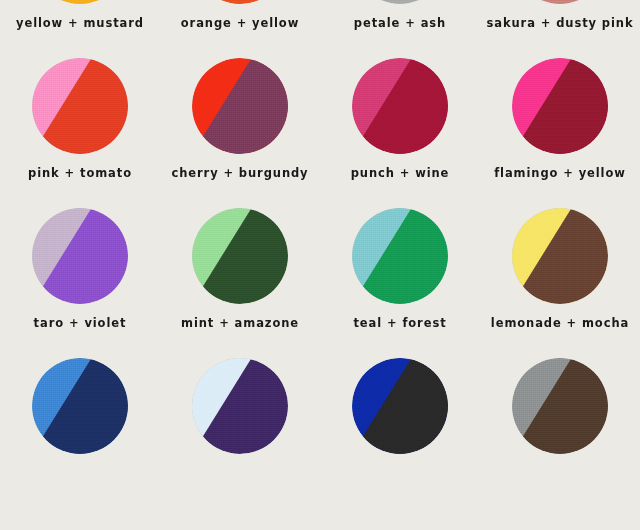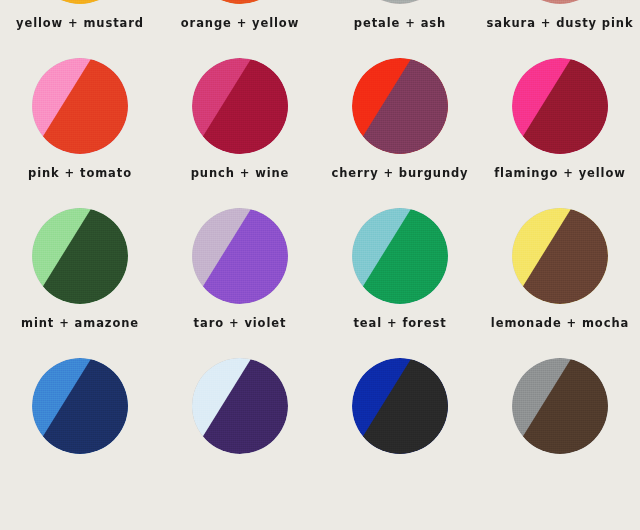--- a/index.html
+++ b/index.html
@@ -139,60 +139,60 @@
       <div class="cell">
         <div class="swatch">
           <div class="base" style="background: rgb(250, 142, 194);"></div>
           <div class="accent" style="background: rgb(227, 61, 34);"></div>
           <div class="grain"></div>
         </div>
         <div class="label" style="color: rgb(26, 26, 26);">pink  +  tomato</div>
       </div>
       <div class="cell">
         <div class="swatch">
+          <div class="base" style="background: rgb(243, 43, 20);"></div>
+          <div class="accent" style="background: rgb(123, 58, 90);"></div>
+          <div class="grain"></div>
+        </div>
+        <div class="label" style="color: rgb(26, 26, 26);">cherry  +  burgundy</div>
+      </div>
+      <div class="cell">
+        <div class="swatch">
           <div class="base" style="background: rgb(212, 58, 115);"></div>
           <div class="accent" style="background: rgb(163, 20, 55);"></div>
           <div class="grain"></div>
         </div>
         <div class="label" style="color: rgb(26, 26, 26);">punch  +  wine</div>
       </div>
       <div class="cell">
         <div class="swatch">
-          <div class="base" style="background: rgb(243, 43, 20);"></div>
-          <div class="accent" style="background: rgb(123, 58, 90);"></div>
-          <div class="grain"></div>
-        </div>
-        <div class="label" style="color: rgb(26, 26, 26);">cherry  +  burgundy</div>
-      </div>
-      <div class="cell">
-        <div class="swatch">
           <div class="base" style="background: rgb(247, 51, 139);"></div>
           <div class="accent" style="background: rgb(147, 24, 47);"></div>
           <div class="grain"></div>
         </div>
         <div class="label" style="color: rgb(26, 26, 26);">flamingo  +  yellow</div>
       </div>
       <div class="cell">
         <div class="swatch">
+          <div class="base" style="background: rgb(196, 178, 204);"></div>
+          <div class="accent" style="background: rgb(138, 79, 203);"></div>
+          <div class="grain"></div>
+        </div>
+        <div class="label" style="color: rgb(26, 26, 26);">taro  +  violet</div>
+      </div>
+      <div class="cell">
+        <div class="swatch">
           <div class="base" style="background: rgb(149, 220, 148);"></div>
           <div class="accent" style="background: rgb(43, 78, 43);"></div>
           <div class="grain"></div>
         </div>
         <div class="label" style="color: rgb(26, 26, 26);">mint  +  amazone</div>
       </div>
       <div class="cell">
         <div class="swatch">
-          <div class="base" style="background: rgb(196, 178, 204);"></div>
-          <div class="accent" style="background: rgb(138, 79, 203);"></div>
-          <div class="grain"></div>
-        </div>
-        <div class="label" style="color: rgb(26, 26, 26);">taro  +  violet</div>
-      </div>
-      <div class="cell">
-        <div class="swatch">
           <div class="base" style="background: rgb(126, 200, 207);"></div>
           <div class="accent" style="background: rgb(18, 154, 82);"></div>
           <div class="grain"></div>
         </div>
         <div class="label" style="color: rgb(26, 26, 26); text-align: right;">teal  +  forest</div>
       </div>
       <div class="cell">
         <div class="swatch">
           <div class="base" style="background: rgb(245, 228, 100);"></div>
           <div class="accent" style="background: rgb(101, 65, 50);"></div>

